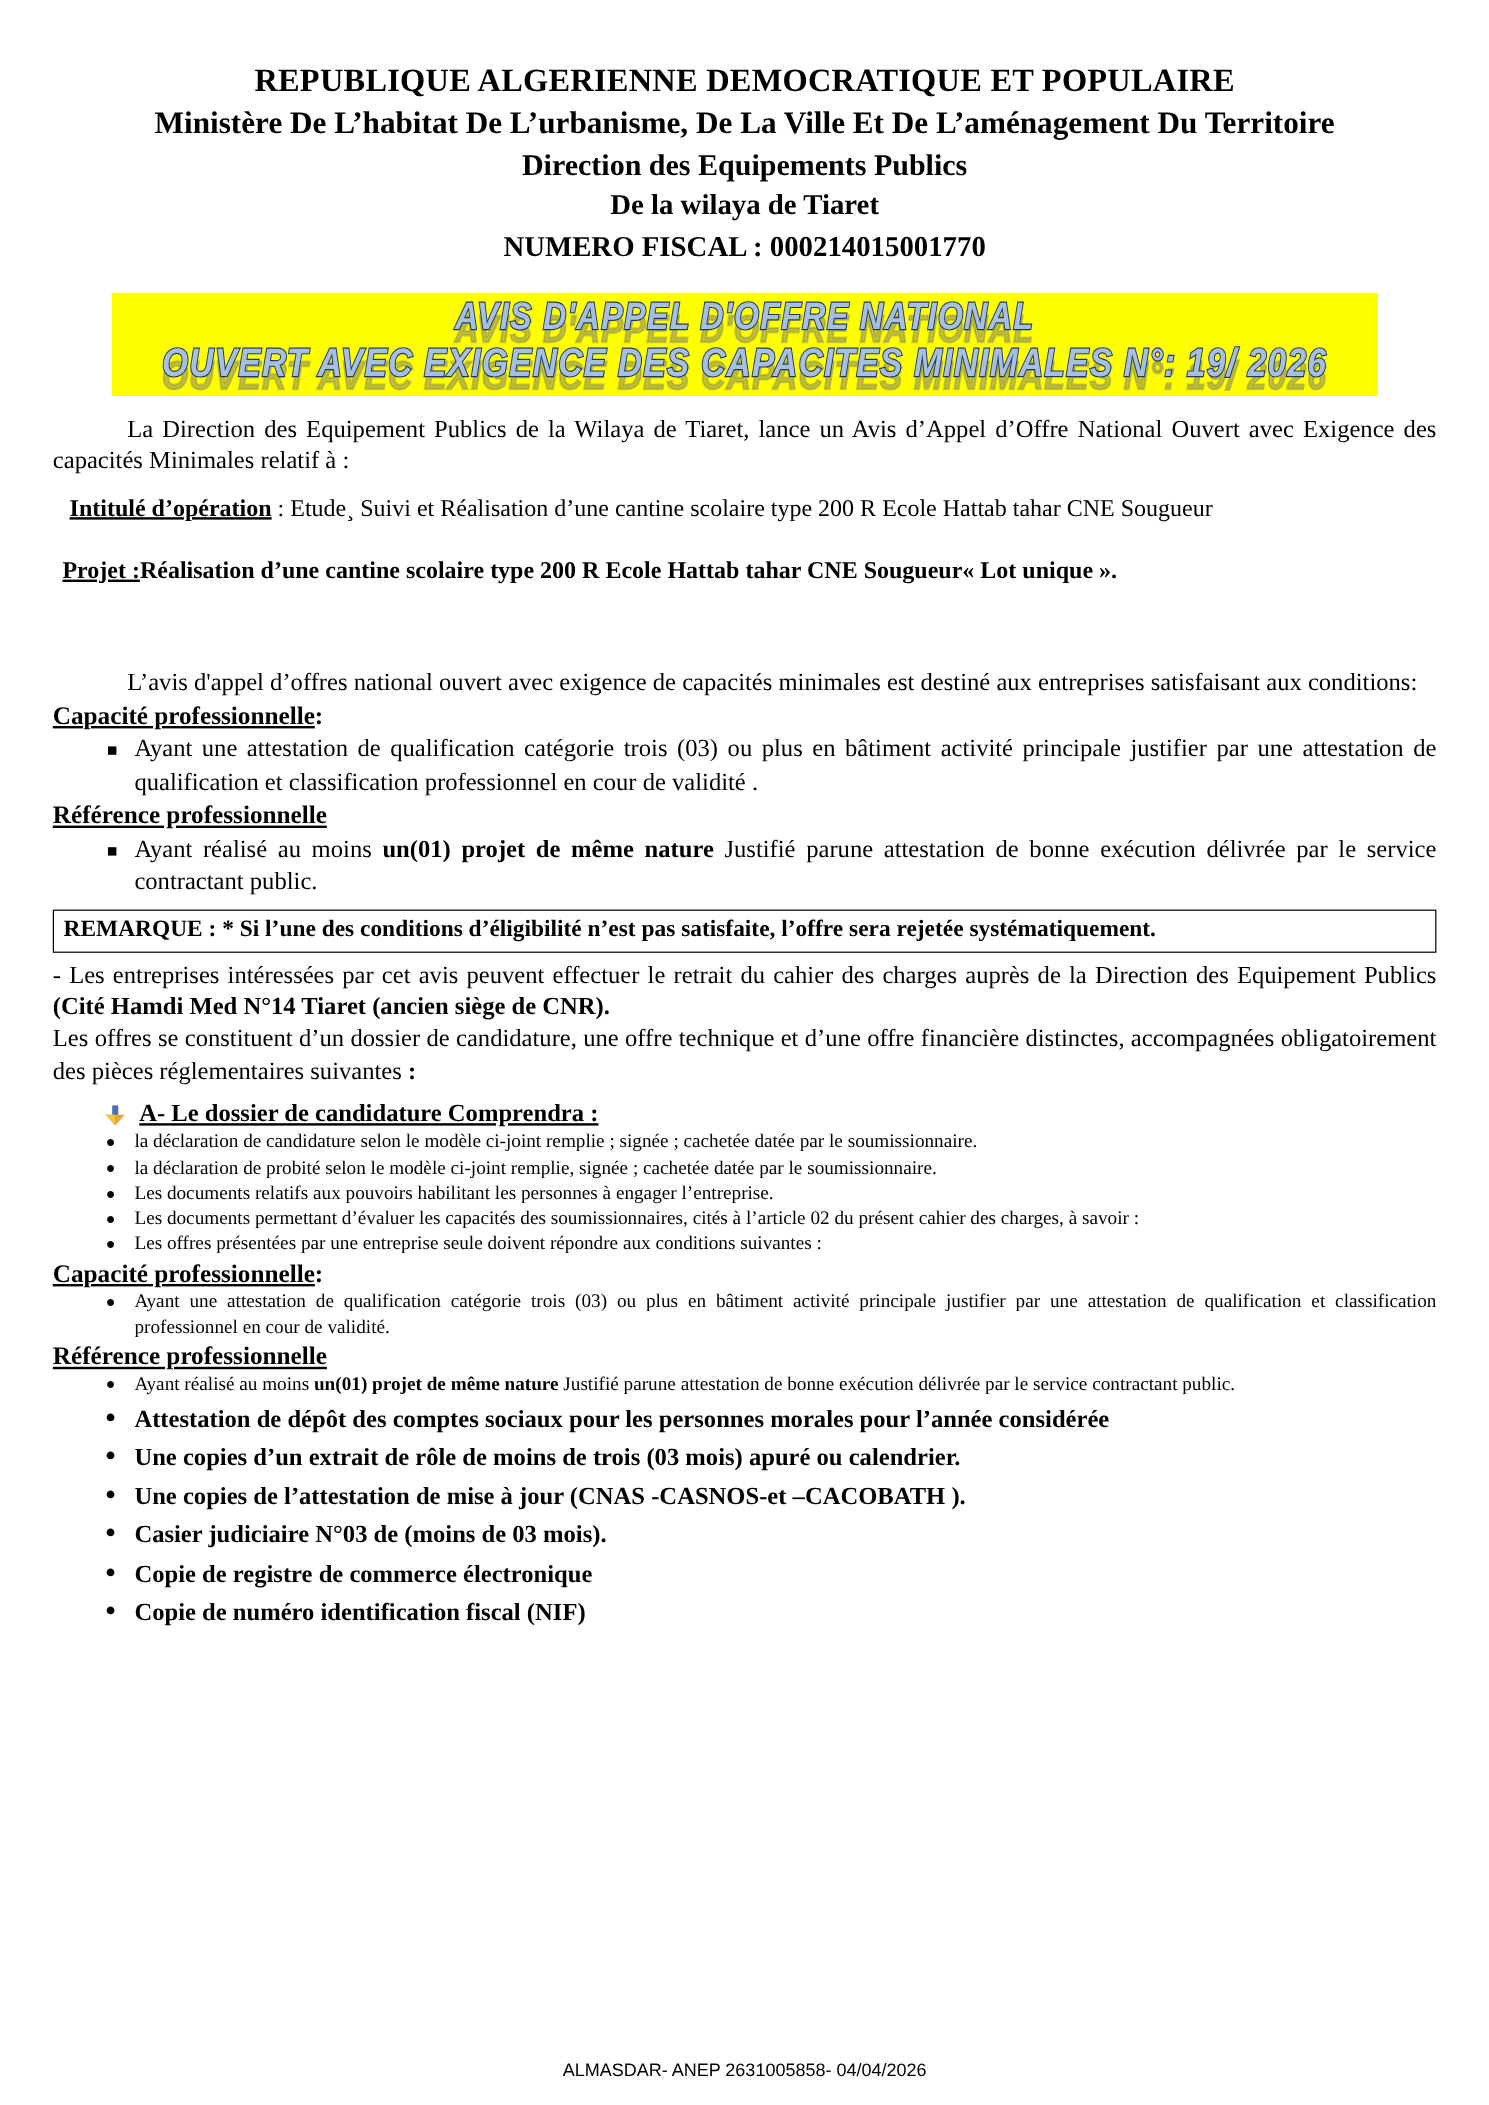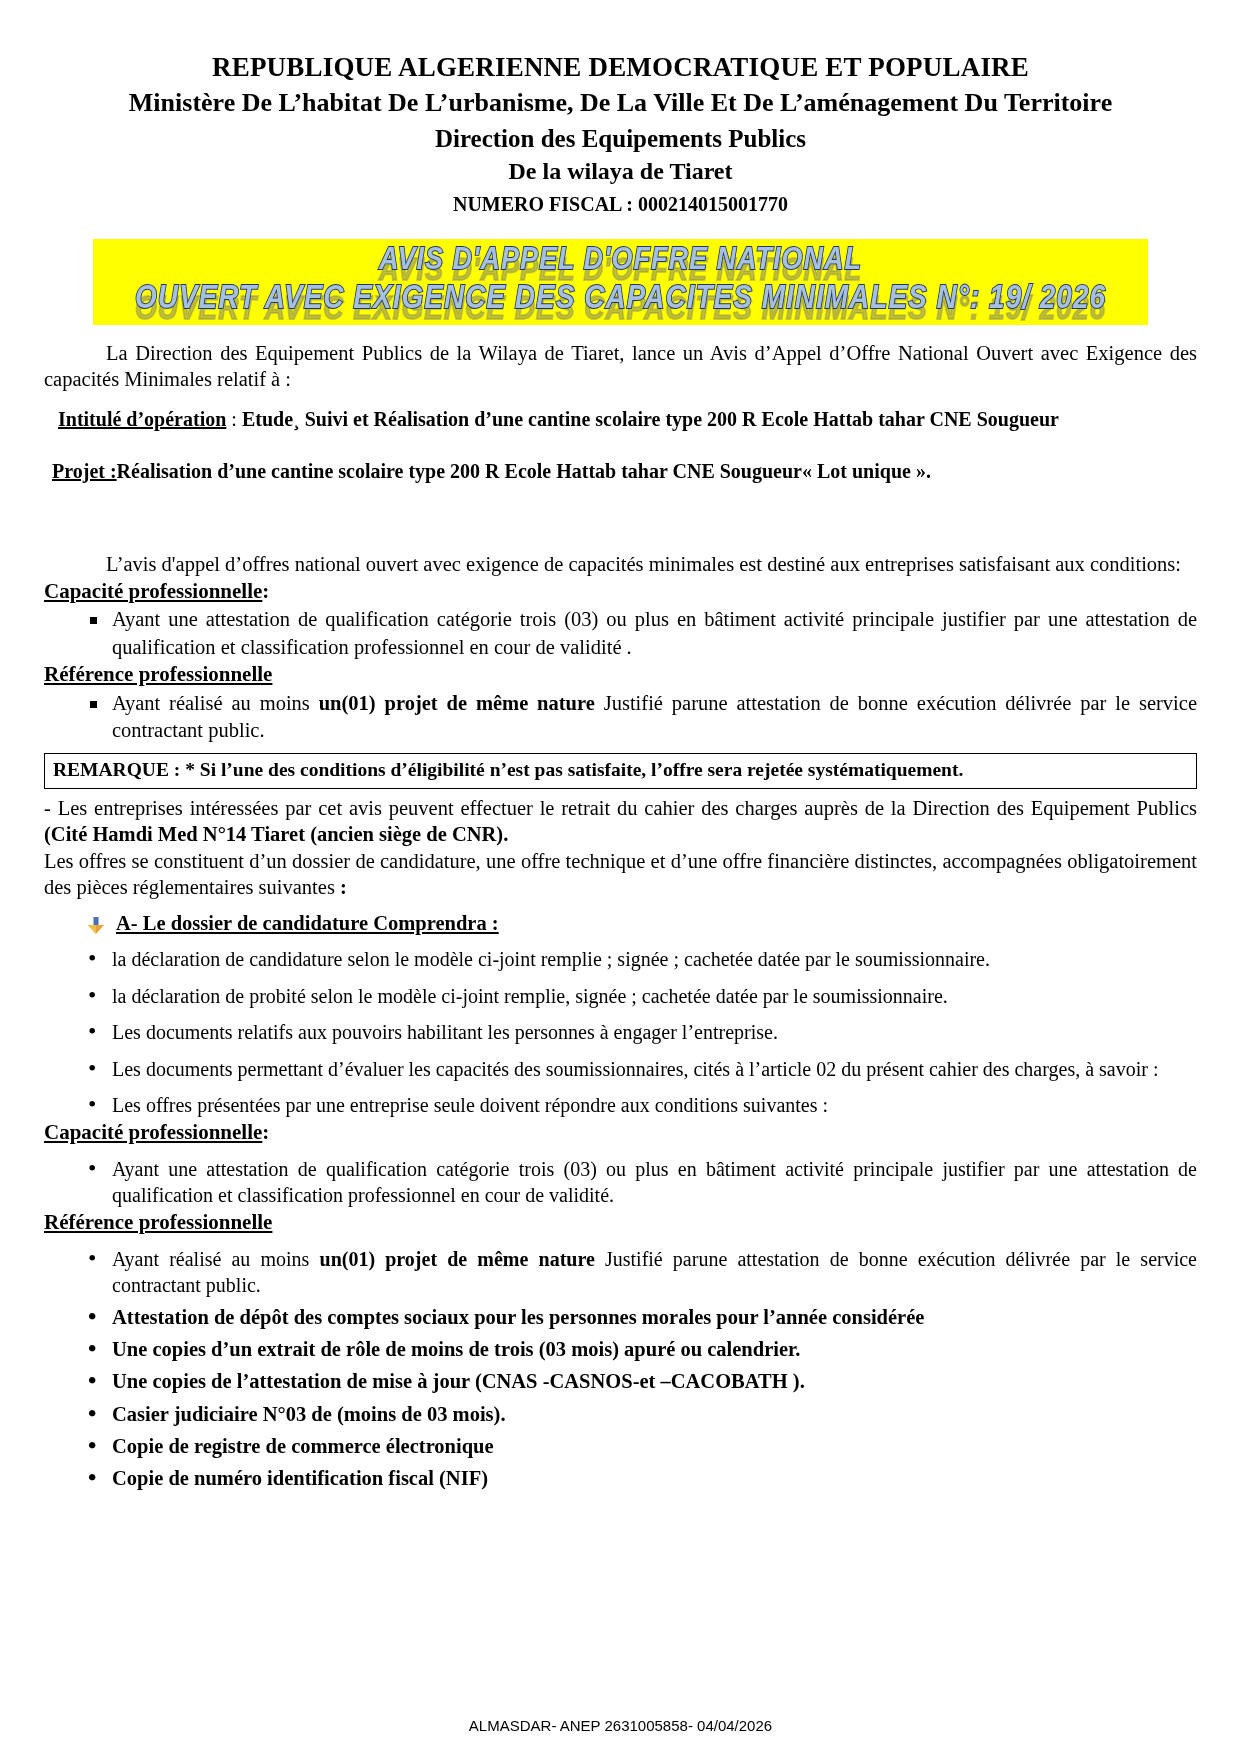--- a/index.html
+++ b/index.html
@@ -34,21 +34,21 @@
     letter-spacing: .2px;
     padding-top: 50px;
   }
   .hdr .l2 {
     font-size: 26px;
     padding: 0 40px;
     line-height: 1.38;
   }
   .hdr .l3 { font-size: 25px; margin-top: 2px; }
   .hdr .l4 { font-size: 24px; margin-top: 1px; }
-  .hdr .l5 { font-size: 20px; margin-top: 3px; }
+  .hdr .l5 { font-size: 24px; margin-top: 3px; }
 
   
   .banner {
     margin: 22px 49px 0 49px;
     background: #ffff00;
     height: 86px;
     position: relative;
     overflow: hidden;
   }
   .wa-wrap {
@@ -102,21 +102,21 @@
   .u { text-decoration: underline; }
   .b { font-weight: bold; }
 
   .op-line {
     font-size: 20px;
     margin-top: 13px;
     padding-left: 14px;
     line-height: 1.33;
   }
   .op-line .lbl { font-weight: bold; text-decoration: underline; }
-  .op-line .val { font-weight: bold; }
+  .op-line .val { font-weight: normal; }
 
   .projet-line {
     font-size: 20px;
     margin-top: 26px;
     padding-left: 8px;
     font-weight: bold;
   }
   .projet-line .lbl { text-decoration: underline; }
 
   .spacer-lg { height: 52px; }
@@ -144,25 +144,25 @@
     position: absolute;
     left: 46px;
     top: 11px;
     width: 7px;
     height: 7px;
     background: #000;
   }
 
   
   .rd-list li {
-    font-size: 20px;
+    font-size: 16px;
     line-height: 1.33;
     padding-left: 68px;
     text-align: justify;
-    margin-top: 10px;
+    margin-top: 0;
   }
   .rd-list li::before {
     content: "\2022";
     position: absolute;
     left: 44px;
     top: -3px;
     font-size: 24px;
     line-height: 1.33;
   }
   .rd-list li.bold { font-weight: bold; font-size: 20.5px; margin-top: 5px; }

